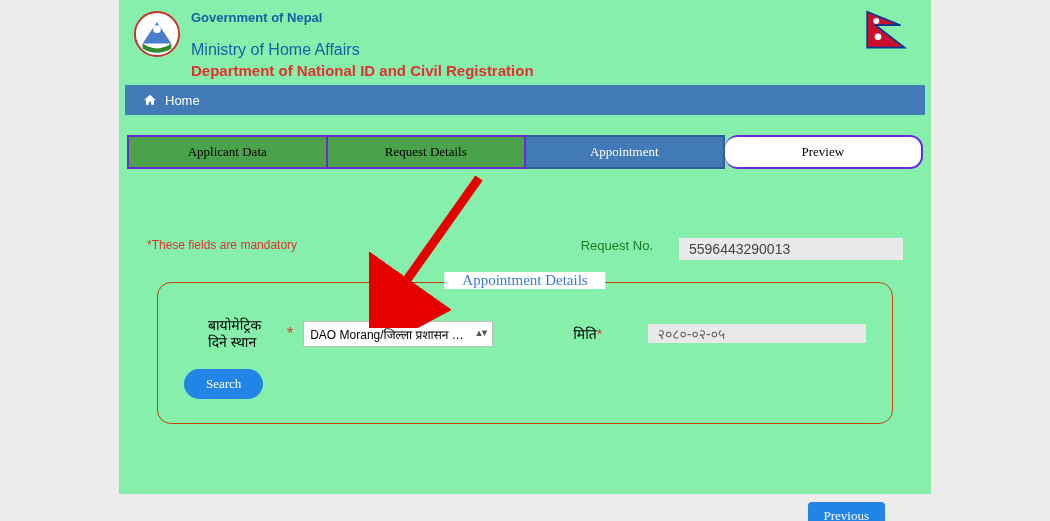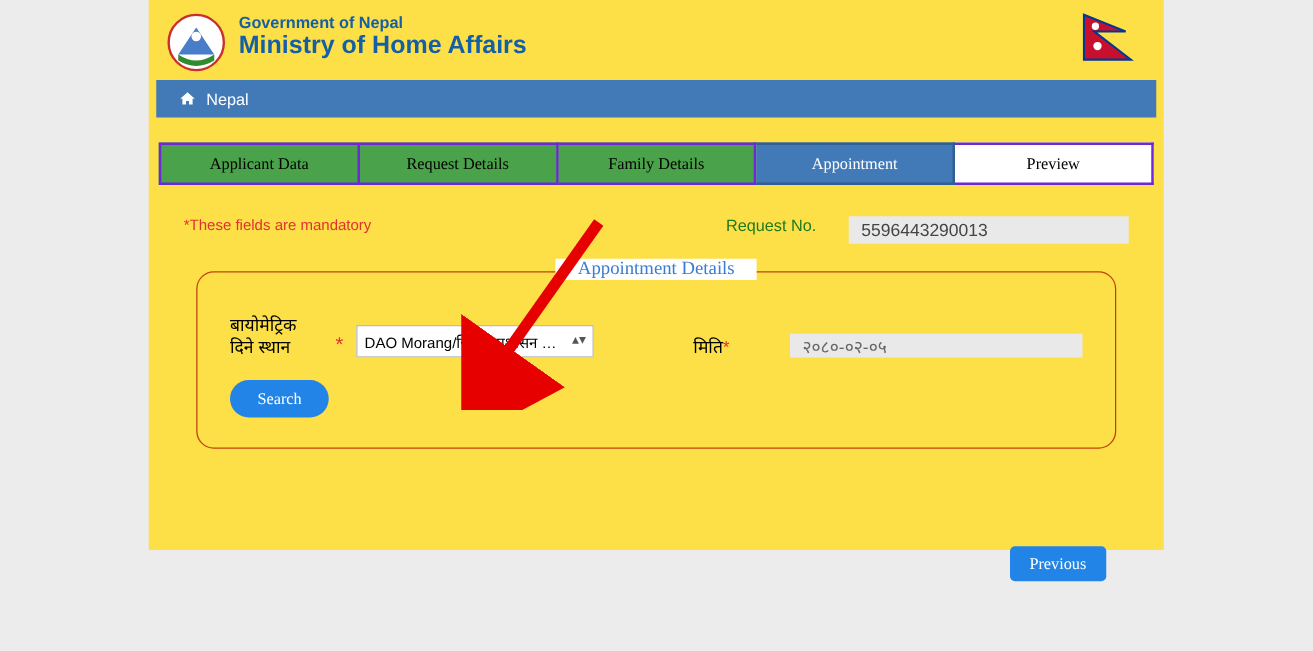--- a/index.html
+++ b/index.html
@@ -6,37 +6,37 @@
   body {
     background: #ececec;
     font-family: "Segoe UI", Arial, sans-serif;
     width: 1050px;
     height: 521px;
     overflow: hidden;
   }
   .page {
     width: 812px;
     margin: 0 auto;
-    background: #fde047;
+    background: #86efac;
     min-height: 440px;
     padding-bottom: 10px;
     position: relative;
   }
   .header-row {
     display: flex;
     align-items: flex-start;
     padding: 10px 14px 6px 14px;
     position: relative;
   }
   .emblem {
     width: 48px; height: 48px; margin-right: 10px; flex-shrink:0;
   }
   .titles { flex: 1; }
   .gov-line { color:#155fa6; font-weight:600; font-size:13px; }
-  .min-line { color:#155fa6; font-weight:700; font-size:20px; margin-top:0;}
+  .min-line { color:#155fa6; font-weight:400; font-size:16px; margin-top:16px;}
   .dept-line { color:#e03131; font-weight:700; font-size:15px; margin-top:3px;}
   .flag { position:absolute; right:18px; top:10px; width:50px; height:42px; }
 
   .navbar {
     background:#4279b7;
     height:30px;
     display:flex;
     align-items:center;
     padding-left:18px;
     color:#fff;
@@ -52,26 +52,27 @@
     border:2px solid #6d28d9;
     text-align:center;
     padding:7px 0;
     font-size:13px;
     font-family: Georgia, 'Times New Roman', serif;
     cursor:pointer;
   }
   .tab + .tab { border-left:none; }
   .tab-green { background:#4aa24a; color:#000; }
   .tab-blue  { background:#4279b7; color:#fff; border-color:#2f5f95;}
-  .tab-white { background:#fff; color:#000; }
+  .tab-white { background:#fff; color:#000;border-radius:13px; }
 
   .mandatory-row {
     display:flex;
     padding:25px 20px 0 20px;
     font-size:12px;
+    margin-top:44px;
   }
   .mandatory-text { color:#e03131; flex:1; }
   .req-label { color:#1f7a1f; font-size:13px; margin-right:26px;text-align:right;}
   .req-val {
     background:#e9e9e9;
     padding:3px 10px;
     width:224px;
     display:inline-block;
     font-size:14px;
     color:#444;
@@ -89,21 +90,21 @@
     top:-11px;
     left:50%;
     transform:translateX(-50%);
     background:#fff;
     padding:0 18px;
     color:#3a7bd5;
     font-family: Georgia,'Times New Roman',serif;
     font-size:15px;
   }
 
-  .form-row { display:flex; align-items:flex-end; gap:10px; }
+  .form-row { display:flex; align-items:center; gap:10px;margin-left:24px; }
   .lbl { color:#000; font-size:14px; line-height:1.2; width:80px;}
   .star { color:#e03131; }
   .select-wrap{
     position:relative;
     width:190px;
   }
   .select{
     width:100%;
     border:1px solid #bbb;
     background:#fff;
@@ -177,41 +178,41 @@
   <div class="header-row">
     <svg class="emblem" viewBox="0 0 100 100">
       <circle cx="50" cy="50" r="46" fill="#fff" stroke="#c9302c" stroke-width="4"></circle>
       <path d="M20 70 L50 25 L80 70 Z" fill="#4a7dc9"></path>
       <path d="M20 70 Q50 90 80 70 L80 80 Q50 98 20 80 Z" fill="#2e8b2e"></path>
       <circle cx="50" cy="40" r="8" fill="#fff"></circle>
     </svg>
     <div class="titles">
       <div class="gov-line">Government of Nepal</div>
       <div class="min-line">Ministry of Home Affairs</div>
+      <div class="dept-line">Department of National ID and Civil Registration</div>
     </div>
     <svg class="flag" viewBox="0 0 60 50">
       <path d="M5 2 L45 18 L15 18 L50 45 L5 45 Z" fill="#c8102e" stroke="#003893" stroke-width="2"></path>
       <circle cx="16" cy="13" r="3.5" fill="#fff"></circle>
       <circle cx="18" cy="32" r="4" fill="#fff"></circle>
     </svg>
   </div>
 
   <div class="navbar">
     <svg class="home-icon" viewBox="0 0 24 24">
       <path d="M12 3 L2 12h3v8h5v-5h4v5h5v-8h3z"></path>
     </svg>
-    <span>Nepal</span>
+    <span>Home</span>
   </div>
 
   <div class="content">
 
     <div class="tabs">
       <div class="tab tab-green">Applicant Data</div>
       <div class="tab tab-green">Request Details</div>
-      <div class="tab tab-green">Family Details</div>
       <div class="tab tab-blue">Appointment</div>
       <div class="tab tab-white">Preview</div>
     </div>
 
     <div class="mandatory-row">
       <span class="mandatory-text">*These fields are mandatory</span>
       <span class="req-label">Request No.</span>
       <span class="req-val">5596443290013</span>
     </div>
 

